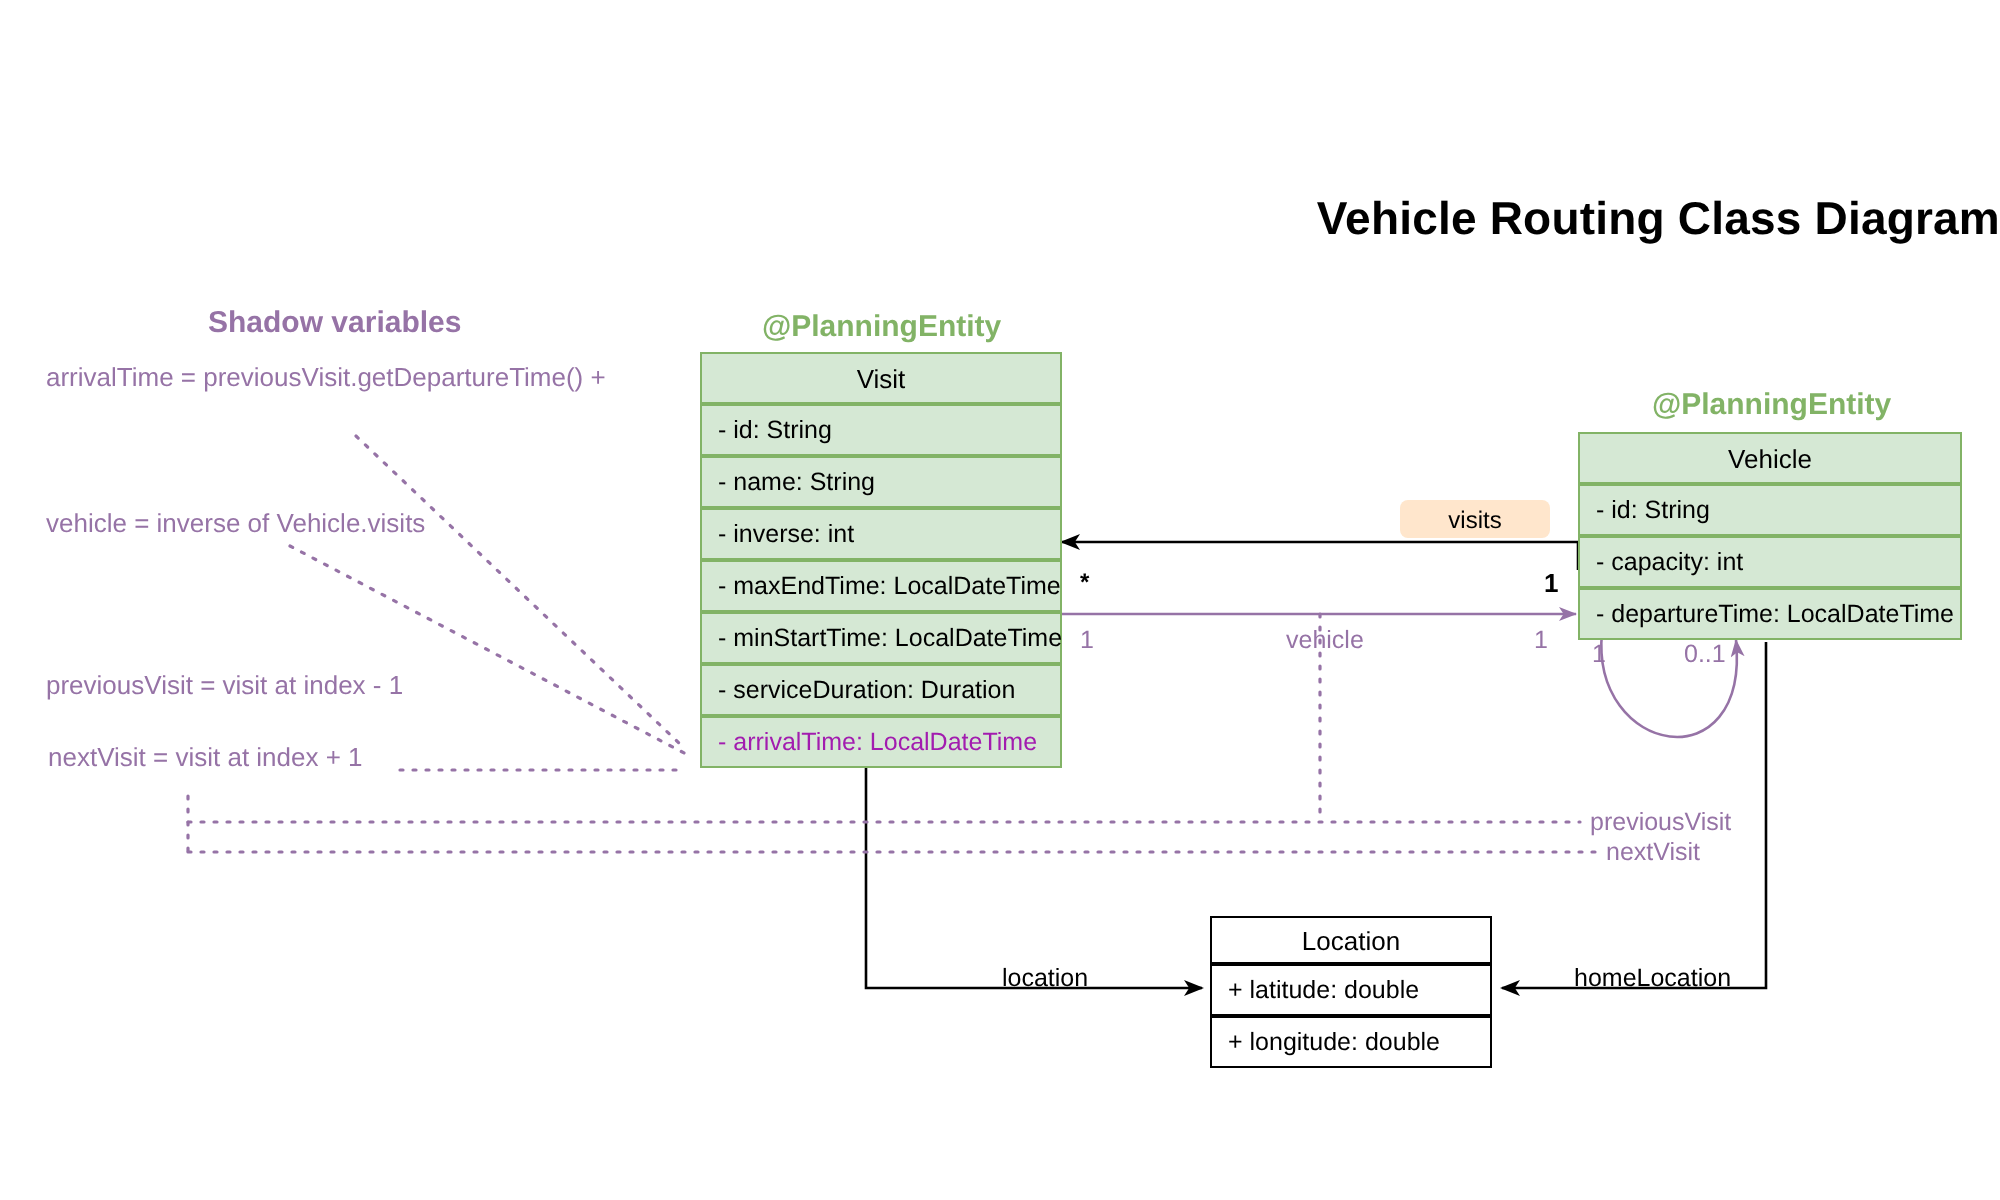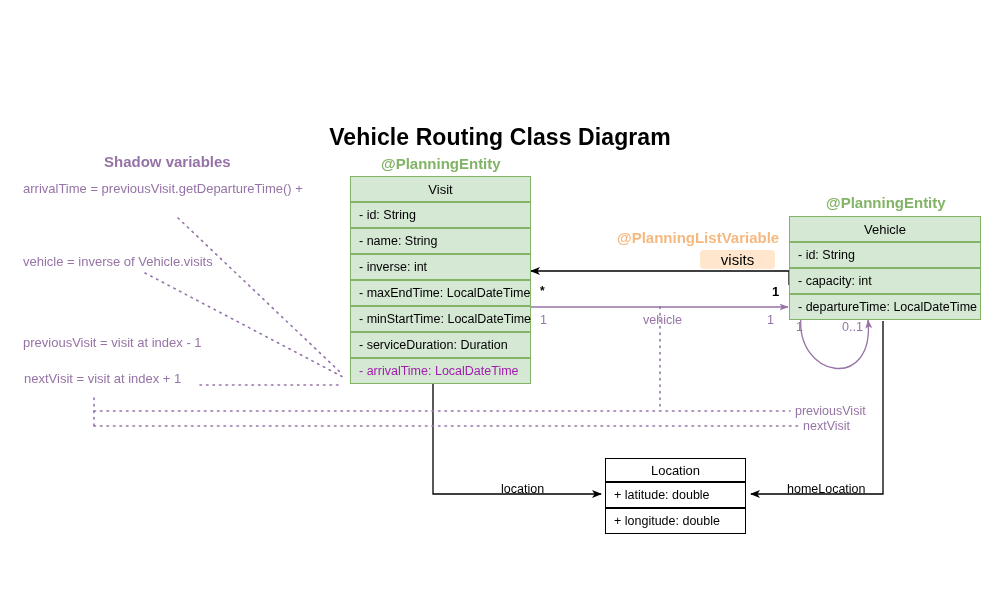--- a/index.html
+++ b/index.html
@@ -15,26 +15,25 @@
     font-family: "Liberation Sans", sans-serif;
     overflow: hidden;
   }
 
   
   #diagram-title {
     position: absolute;
     left: 0;
     top: 96px;
     width: 1000px;
-    text-align: center;
+    text-align: right;
     font-size: 23px;
     font-weight: bold;
     color: #000000;
     letter-spacing: .1px;
-    margin-top: 28px;
   }
 
   
   .section-heading {
     position: absolute;
     font-size: 15px;
     font-weight: bold;
     white-space: nowrap;
   }
   #shadow-heading { left: 104px; top: 153px; color: #9673a6; }
@@ -84,21 +83,21 @@
 
   
   #visits-badge {
     position: absolute;
     left: 700px;
     top: 250px;
     width: 75px;
     height: 19px;
     background: #ffe6cc;
     border-radius: 4px;
-    font-size: 15px;
+    font-size: 12px;
     color: #000;
     display: flex;
     align-items: center;
     justify-content: center;
   }
 
   
   .shadow-text {
     position: absolute;
     font-size: 13px;
@@ -227,21 +226,20 @@
     <div class="uml-row attr">- capacity: int</div>
     <div class="uml-row attr">- departureTime: LocalDateTime</div>
   </div>
 
   <div class="uml-class plain" id="class-location">
     <div class="uml-row header">Location</div>
     <div class="uml-row attr">+ latitude: double</div>
     <div class="uml-row attr">+ longitude: double</div>
   </div>
 
-  <div class="section-heading" id="planning-list-variable-stereotype">@PlanningListVariable</div>
   <div id="visits-badge">visits</div>
 
   <div class="edge-label black" id="label-mult-star">*</div>
   <div class="edge-label black" id="label-mult-one-right">1</div>
 
   <div class="edge-label purple" id="label-vehicle">vehicle</div>
   <div class="edge-label purple" id="label-mult-one-left">1</div>
   <div class="edge-label purple" id="label-mult-one-veh">1</div>
 
   <div class="edge-label purple" id="label-loop-one">1</div>

